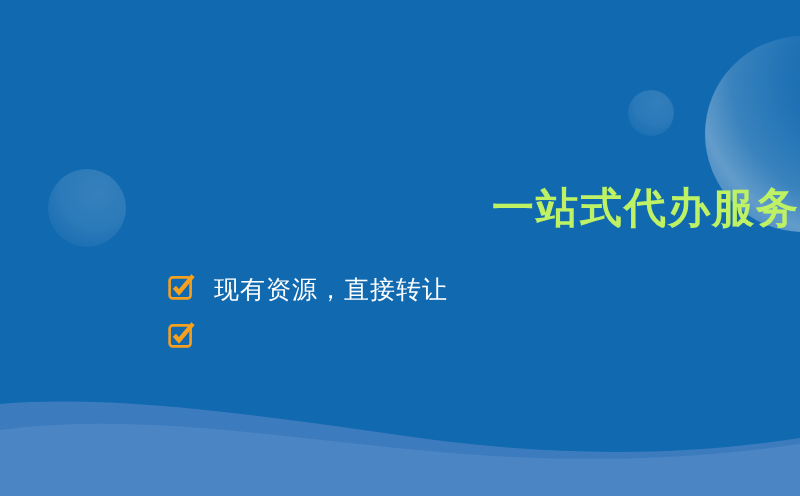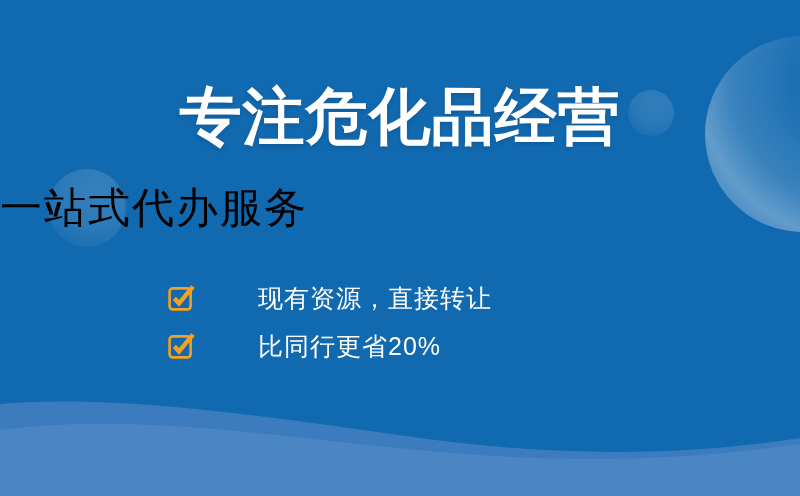--- a/index.html
+++ b/index.html
@@ -89,44 +89,43 @@
     line-height: 70px;
     letter-spacing: 1px;
     text-shadow: 0 2px 4px rgba(0,0,0,0.14);
     white-space: nowrap;
   }
   #subtitle {
     position: absolute;
     left: 0;
     right: 0;
     top: 184px;
-    text-align: left;
-    color: #000000;
+    text-align: right;
+    color: #bef264;
     font-family: "Liberation Sans", "DejaVu Sans", sans-serif;
-    font-weight: 400;
+    font-weight: 700;
     font-size: 42px;
     line-height: 48px;
     letter-spacing: 2px;
     white-space: nowrap;
   }
 
   #feature-list {
     position: absolute;
     left: 168px;
     top: 274px;
     width: 430px;
     list-style: none;
     margin: 0;
     padding: 0;
   }
   .feature-item {
     display: flex;
-    align-items: center;
+    align-items: flex-start;
     height: 48px;
-    gap: 44px;
   }
   .check-icon {
     flex: 0 0 auto;
     width: 26px;
     height: 26px;
     margin-right: 20px;
     position: relative;
     display: block;
   }
   .check-icon svg { display: block; overflow: visible; }
@@ -151,21 +150,20 @@
     <div class="deco-circle" id="circle-large-right"></div>
 
     <svg id="wave-svg" viewBox="0 0 800 110" preserveAspectRatio="none">
       <path d="M0,18 C120,8 260,30 420,52 C560,71 680,70 800,52 L800,110 L0,110 Z" fill="#4f85c4" opacity="0.70"></path>
       <path d="M0,44 C140,26 280,52 440,66 C590,79 700,72 800,58 L800,110 L0,110 Z" fill="#5a8dc9" opacity="0.55"></path>
     </svg>
   </div>
 
   <div id="content">
 
-    <div id="headline">专注危化品经营</div>
 
     <div id="subtitle">一站式代办服务</div>
 
     <ul id="feature-list">
 
       <li class="feature-item">
         <span class="check-icon">
           <svg width="26" height="26" viewBox="0 0 26 26">
             <rect x="1.6" y="3.4" width="21" height="21" rx="3.2" ry="3.2" fill="none" stroke="#f5a01e" stroke-width="2.6"></rect>
             <path d="M6.4 13.2 L11 18.4 L25 1.6" fill="none" stroke="#f5a01e" stroke-width="4.4" stroke-linecap="butt" stroke-linejoin="miter"></path>
@@ -174,19 +172,18 @@
         <span class="feature-label">现有资源，直接转让</span>
       </li>
 
       <li class="feature-item">
         <span class="check-icon">
           <svg width="26" height="26" viewBox="0 0 26 26">
             <rect x="1.6" y="3.4" width="21" height="21" rx="3.2" ry="3.2" fill="none" stroke="#f5a01e" stroke-width="2.6"></rect>
             <path d="M6.4 13.2 L11 18.4 L25 1.6" fill="none" stroke="#f5a01e" stroke-width="4.4" stroke-linecap="butt" stroke-linejoin="miter"></path>
           </svg>
         </span>
-        <span class="feature-label">比同行更省20%</span>
       </li>
 
 
     </ul>
   </div>
 </div>
 
 </body></html>

